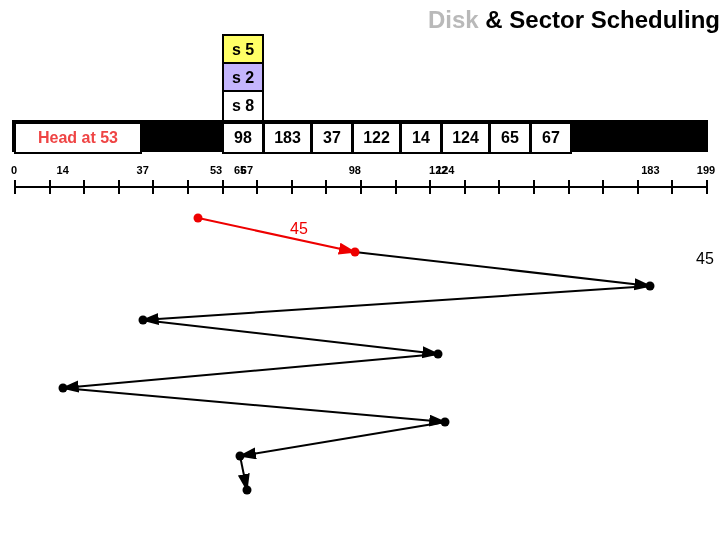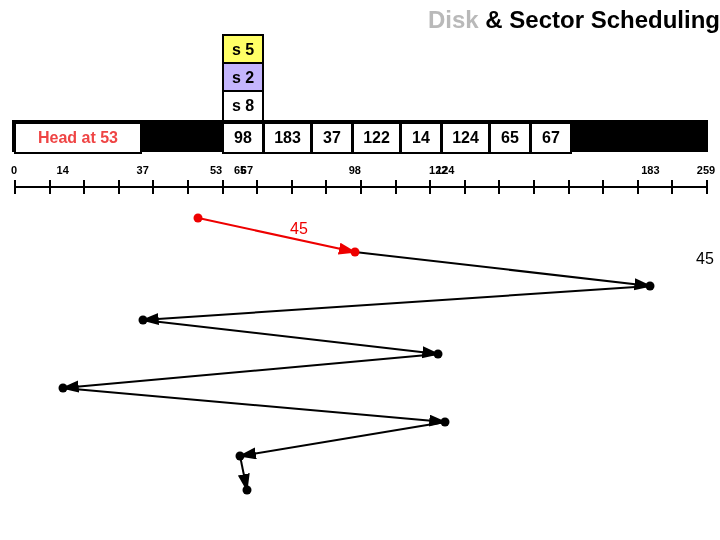--- a/index.html
+++ b/index.html
@@ -75,21 +75,21 @@
       <div class="tlabel" style="left: 0px;">0</div>
       <div class="tlabel" style="left: 48.6834px;">14</div>
       <div class="tlabel" style="left: 128.663px;">37</div>
       <div class="tlabel" style="left: 202px;">53</div>
       <div class="tlabel" style="left: 226.03px;">65</div>
       <div class="tlabel" style="left: 232.985px;">67</div>
       <div class="tlabel" style="left: 340.784px;">98</div>
       <div class="tlabel" style="left: 424.241px;">122</div>
       <div class="tlabel" style="left: 431.196px;">124</div>
       <div class="tlabel" style="left: 636.362px;">183</div>
-      <div class="tlabel" style="left: 692px;">259</div>
+      <div class="tlabel" style="left: 692px;">199</div>
     </div>
 
   <svg id="seeksvg" width="720" height="540" style="left:0;top:0">
     <defs>
       <marker id="ah" markerWidth="10" markerHeight="10" refX="8" refY="3" orient="auto">
         <path d="M0,0 L9,3 L0,6 Z" fill="#000"></path>
       </marker>
       <marker id="ahr" markerWidth="10" markerHeight="10" refX="8" refY="3" orient="auto">
         <path d="M0,0 L9,3 L0,6 Z" fill="#e00"></path>
       </marker>

